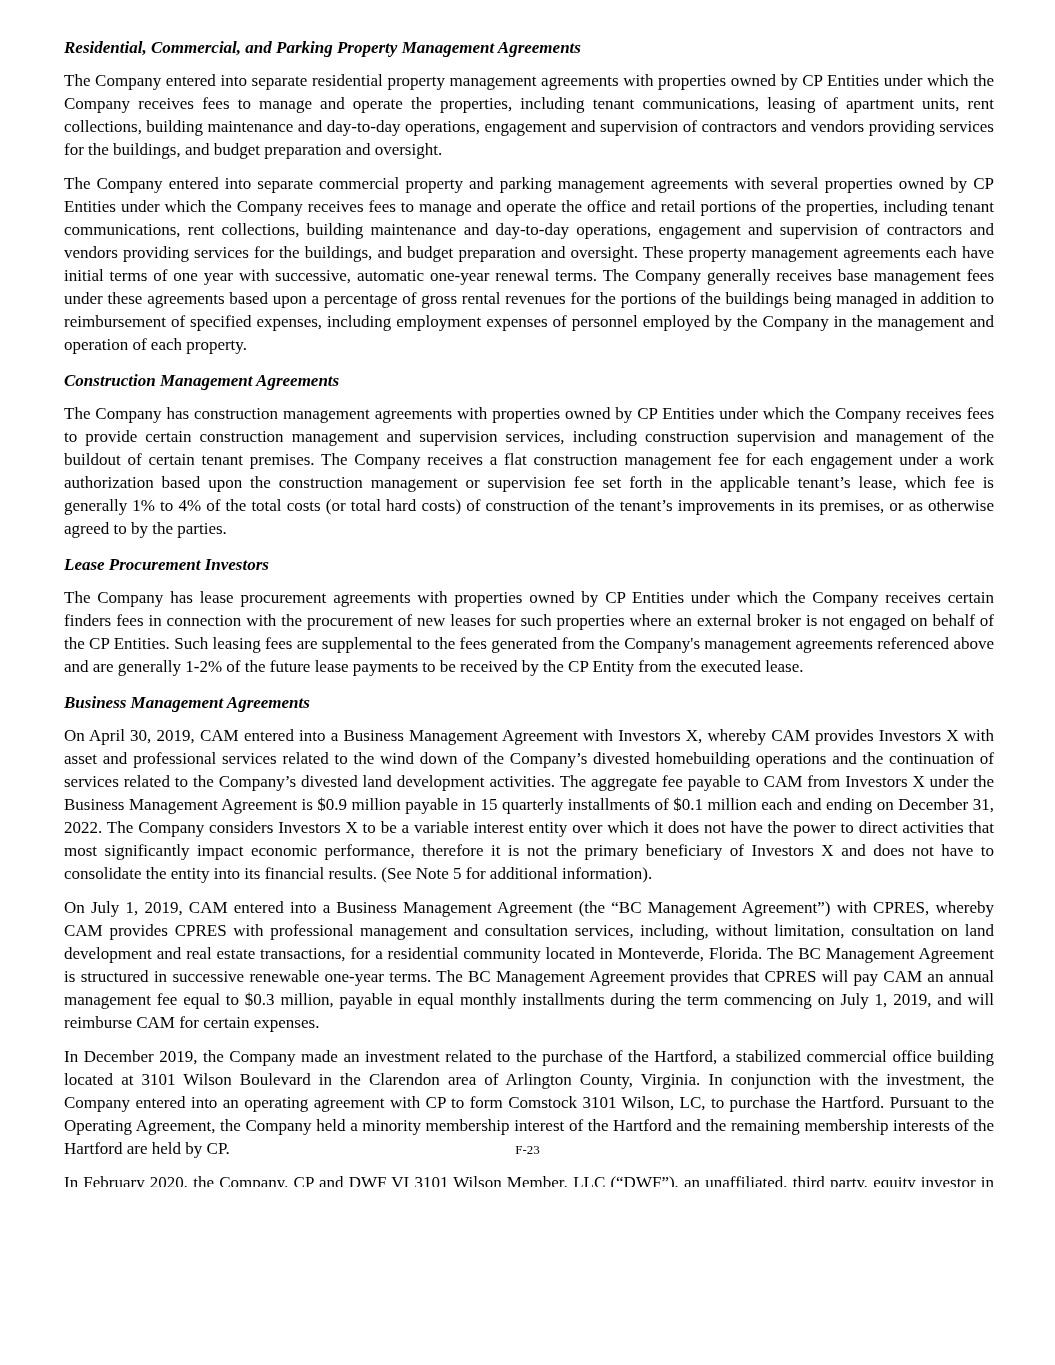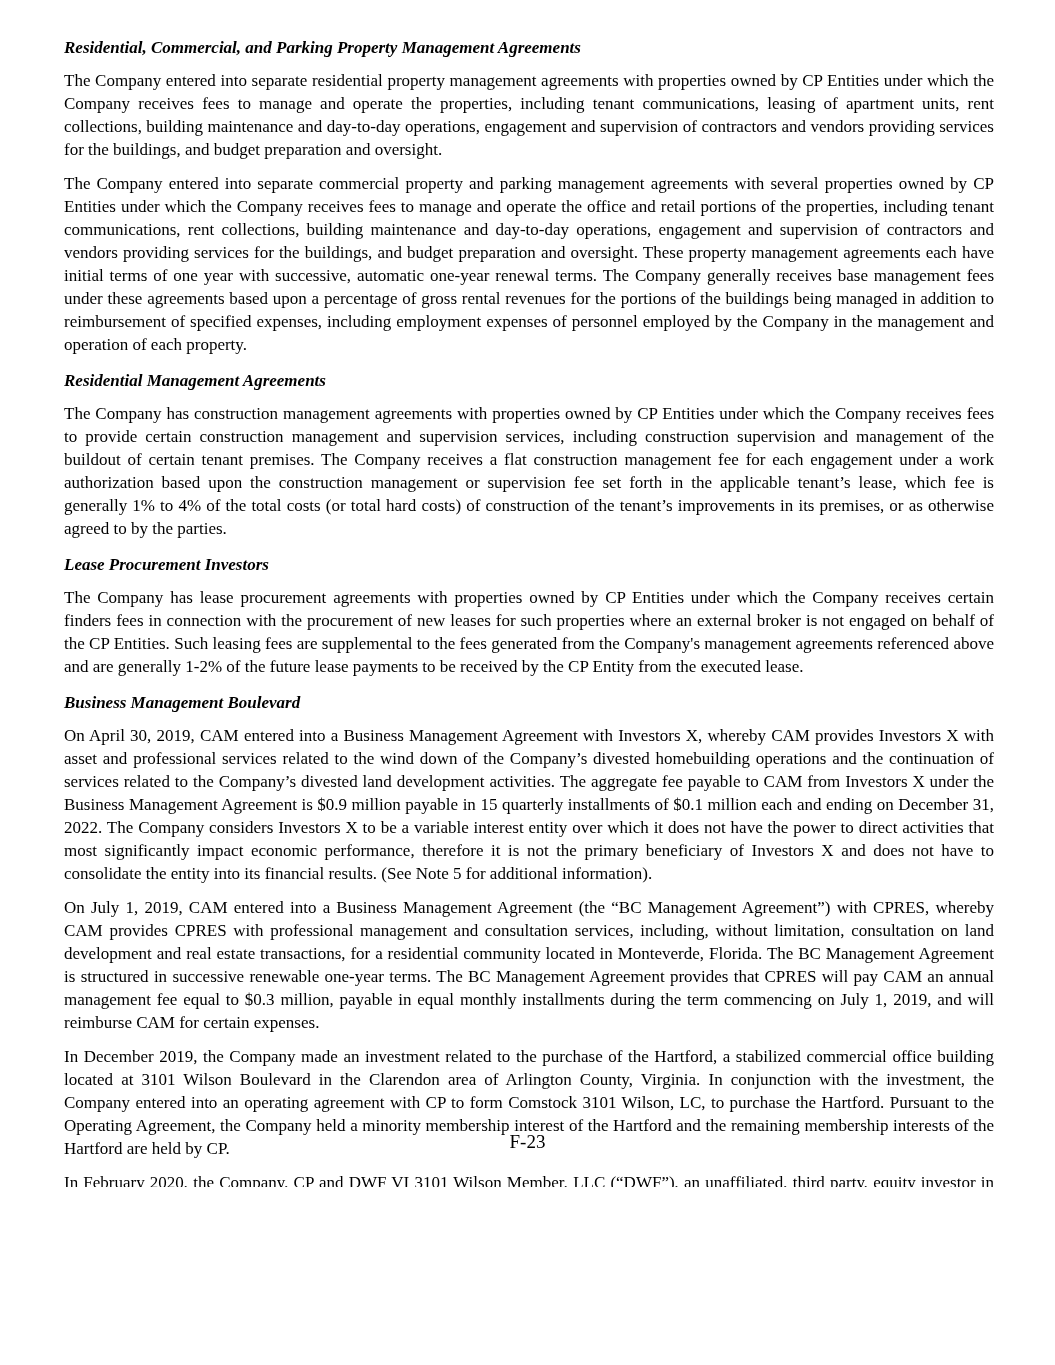--- a/index.html
+++ b/index.html
@@ -31,48 +31,48 @@
   }
   .doc-paragraph {
     margin: 0 0 11px 0;
     text-align: justify;
     font-family: Liberation Serif, serif;
   }
   .page-footer {
     position: absolute;
     left: 0;
     right: 0;
-    bottom: 34px;
+    bottom: 26px;
     text-align: center;
-    font-size: 19px;
+    font-size: 13px;
   }
 </style>
 </head>
 <body>
 
 <div class="page">
 
   <div class="doc-section">
     <h3 class="section-heading">Residential, Commercial, and Parking Property Management Agreements</h3>
     <p class="doc-paragraph">The Company entered into separate residential property management agreements with properties owned by CP Entities under which the Company receives fees to manage and operate the properties, including tenant communications, leasing of apartment units, rent collections, building maintenance and day-to-day operations, engagement and supervision of contractors and vendors providing services for the buildings, and budget preparation and oversight.</p>
     <p class="doc-paragraph">The Company entered into separate commercial property and parking management agreements with several properties owned by CP Entities under which the Company receives fees to manage and operate the office and retail portions of the properties, including tenant communications, rent collections, building maintenance and day-to-day operations, engagement and supervision of contractors and vendors providing services for the buildings, and budget preparation and oversight. These property management agreements each have initial terms of one year with successive, automatic one-year renewal terms. The Company generally receives base management fees under these agreements based upon a percentage of gross rental revenues for the portions of the buildings being managed in addition to reimbursement of specified expenses, including employment expenses of personnel employed by the Company in the management and operation of each property.</p>
   </div>
 
   <div class="doc-section">
-    <h3 class="section-heading">Residential Management Agreements</h3>
+    <h3 class="section-heading">Construction Management Agreements</h3>
     <p class="doc-paragraph">The Company has construction management agreements with properties owned by CP Entities under which the Company receives fees to provide certain construction management and supervision services, including construction supervision and management of the buildout of certain tenant premises. The Company receives a flat construction management fee for each engagement under a work authorization based upon the construction management or supervision fee set forth in the applicable tenant’s lease, which fee is generally 1% to 4% of the total costs (or total hard costs) of construction of the tenant’s improvements in its premises, or as otherwise agreed to by the parties.</p>
   </div>
 
   <div class="doc-section">
     <h3 class="section-heading">Lease Procurement Investors</h3>
     <p class="doc-paragraph">The Company has lease procurement agreements with properties owned by CP Entities under which the Company receives certain finders fees in connection with the procurement of new leases for such properties where an external broker is not engaged on behalf of the CP Entities. Such leasing fees are supplemental to the fees generated from the Company's management agreements referenced above and are generally 1-2% of the future lease payments to be received by the CP Entity from the executed lease.</p>
   </div>
 
   <div class="doc-section">
-    <h3 class="section-heading">Business Management Boulevard</h3>
+    <h3 class="section-heading">Business Management Agreements</h3>
     <p class="doc-paragraph">On April 30, 2019, CAM entered into a Business Management Agreement with Investors X, whereby CAM provides Investors X with asset and professional services related to the wind down of the Company’s divested homebuilding operations and the continuation of services related to the Company’s divested land development activities. The aggregate fee payable to CAM from Investors X under the Business Management Agreement is $0.9 million payable in 15 quarterly installments of $0.1 million each and ending on December 31, 2022.  The Company considers Investors X to be a variable interest entity over which it does not have the power to direct activities that most significantly impact economic performance, therefore it is not the primary beneficiary of Investors X and does not have to consolidate the entity into its financial results. (See Note 5 for additional information).</p>
     <p class="doc-paragraph">On July 1, 2019, CAM entered into a Business Management Agreement (the “BC Management Agreement”) with CPRES, whereby CAM provides CPRES with professional management and consultation services, including, without limitation, consultation on land development and real estate transactions, for a residential community located in Monteverde, Florida. The BC Management Agreement is structured in successive renewable one-year terms. The BC Management Agreement provides that CPRES will pay CAM an annual management fee equal to $0.3 million, payable in equal monthly installments during the term commencing on July 1, 2019, and will reimburse CAM for certain expenses.</p>
   </div>
 
   <div class="doc-section">
     <p class="doc-paragraph">In December 2019, the Company made an investment related to the purchase of the Hartford, a stabilized commercial office building located at 3101 Wilson Boulevard in the Clarendon area of Arlington County, Virginia. In conjunction with the investment, the Company entered into an operating agreement with CP to form Comstock 3101 Wilson, LC, to purchase the Hartford. Pursuant to the Operating Agreement, the Company held a minority membership interest of the Hartford and the remaining membership interests of the Hartford are held by CP.</p>
     <p class="doc-paragraph">In February 2020, the Company, CP and DWF VI 3101 Wilson Member, LLC (“DWF”), an unaffiliated, third party, equity investor in the Hartford, entered into a limited liability company agreement (the “DWC Operating Agreement”) to form DWC 3101 Wilson Venture, LLC (“DWC”) to, among other things, acquire, own and hold all interests in the Hartford. In furtherance thereof, on February 7, 2020, the Original Operating Agreement was amended and restated (the “A&amp;R Operating Agreement”) to</p>
   </div>
 
   <div class="page-footer">

